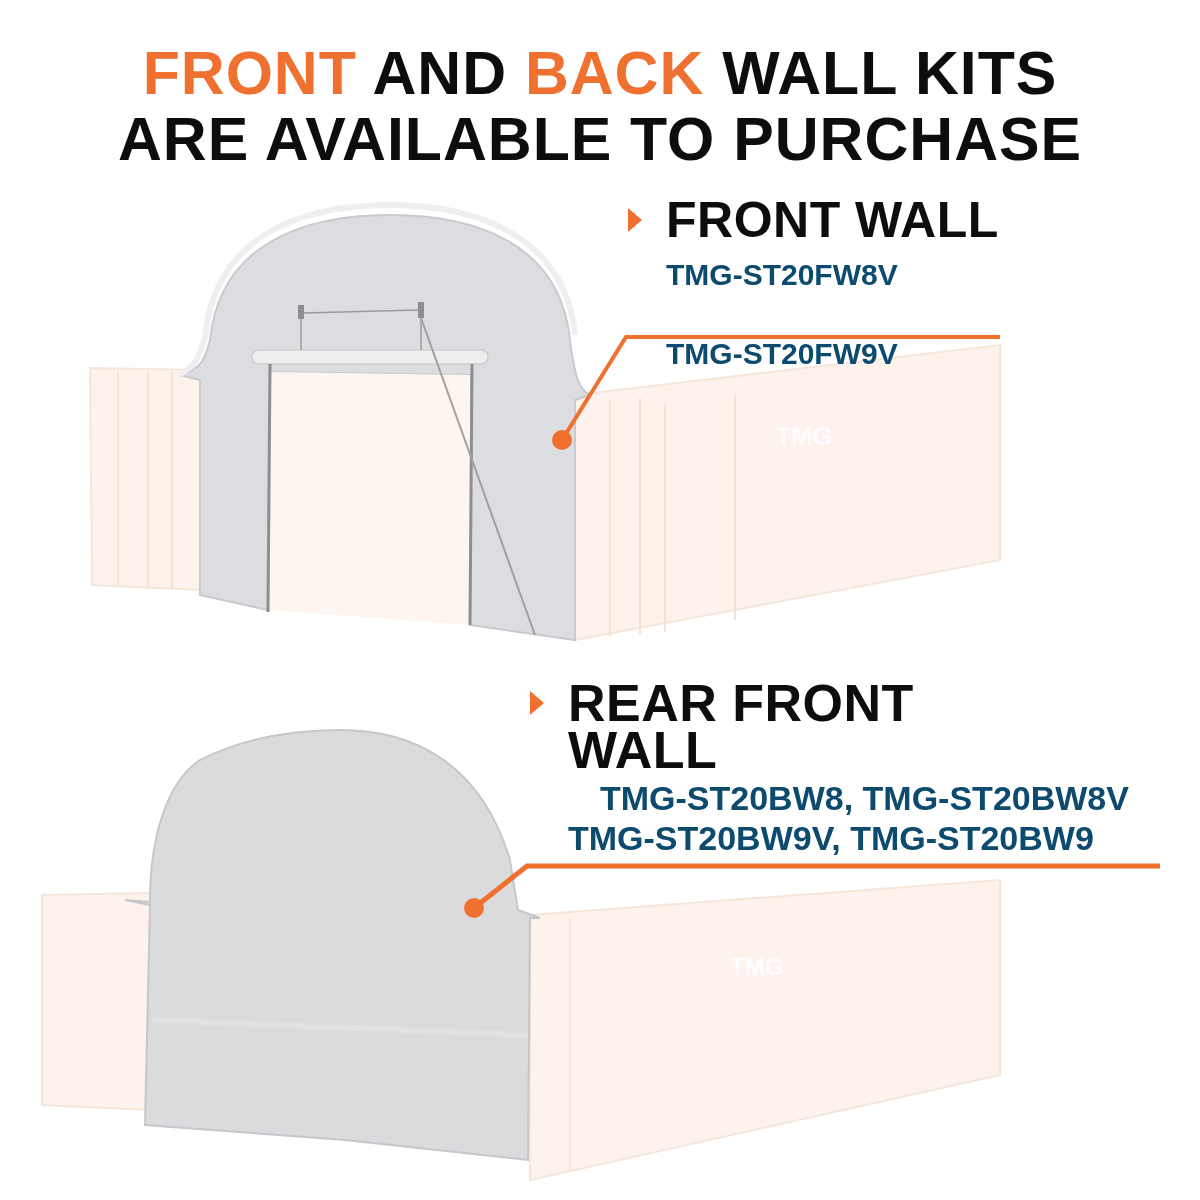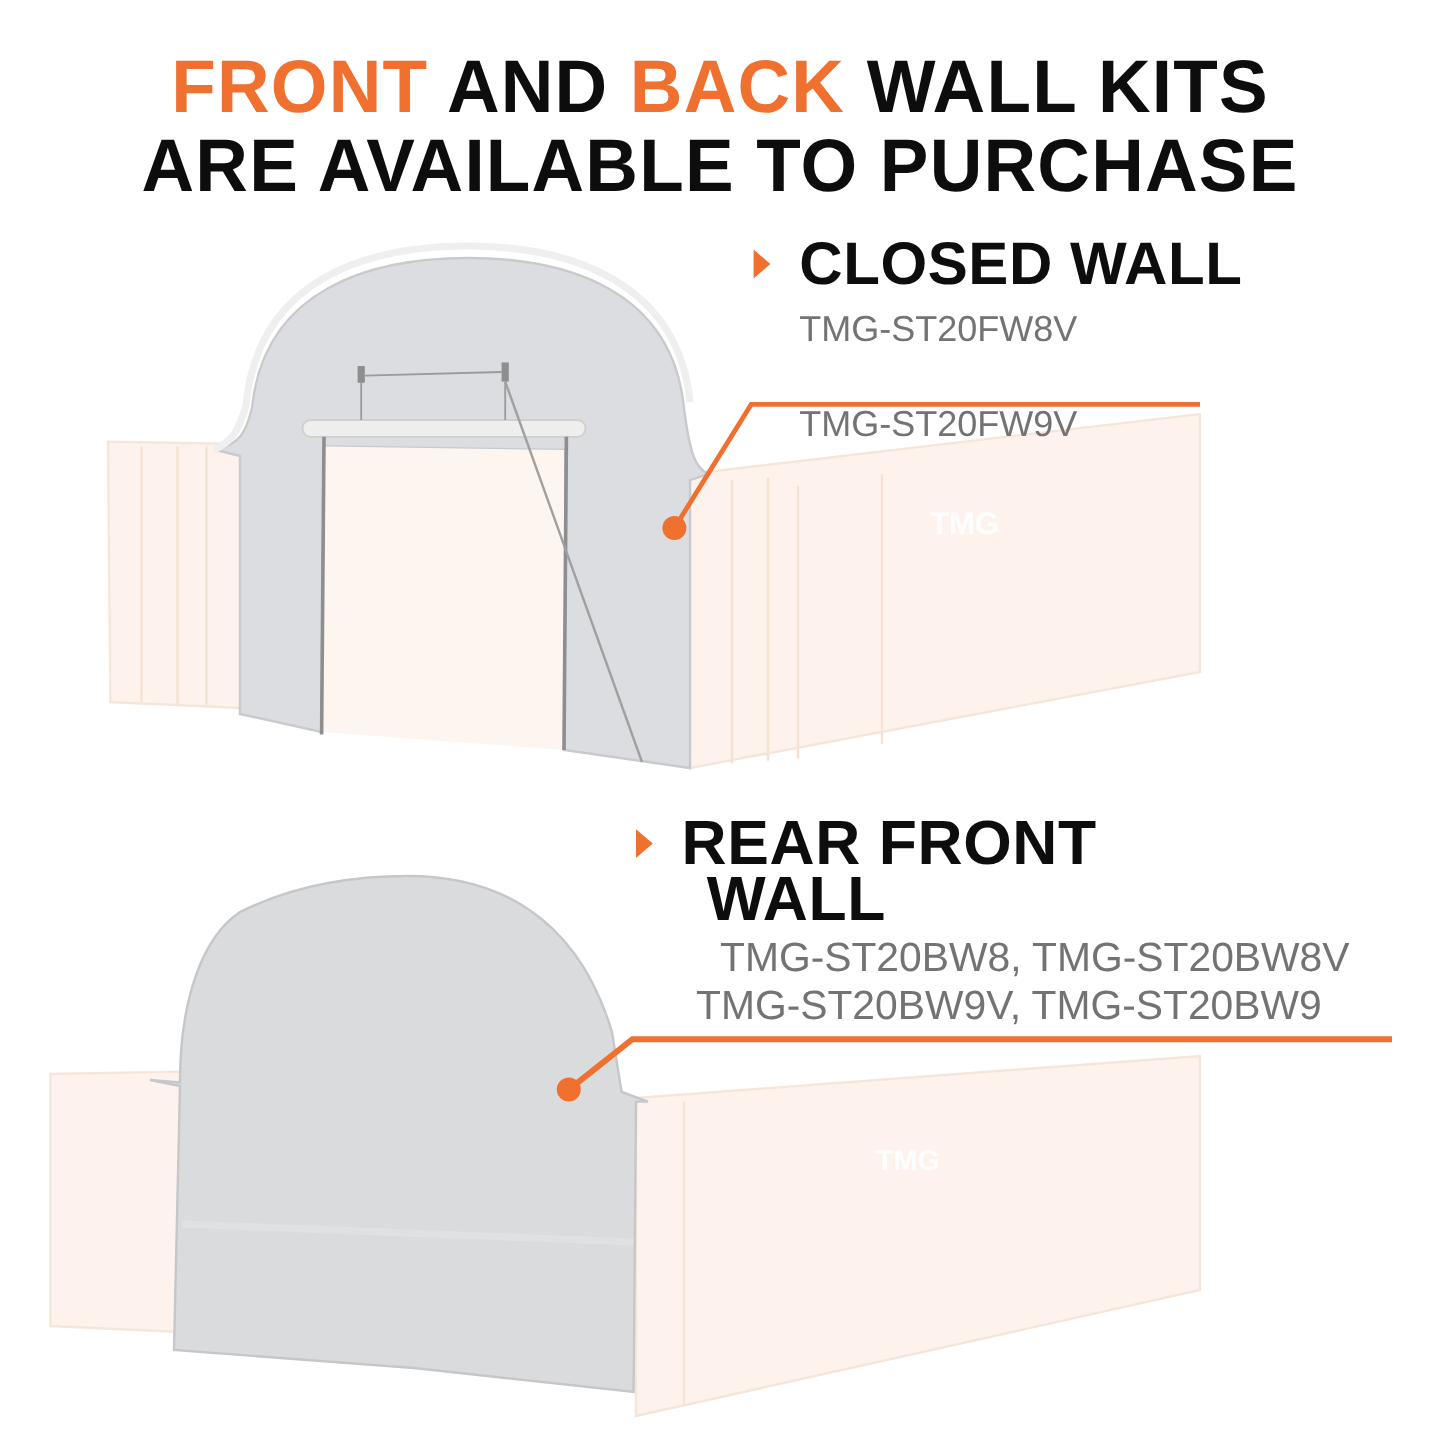--- a/index.html
+++ b/index.html
@@ -6,21 +6,21 @@
   body { width:1200px; height:1200px; position:relative; overflow:hidden;
          font-family:"Liberation Sans", "DejaVu Sans", sans-serif; }
   .headline { position:absolute; left:0; width:1200px; text-align:center;
               font-weight:900; font-size:62px; line-height:66px; letter-spacing:1px;
               color:#0d0d0d; transform:scaleX(0.98); }
   .headline .hl { color:#f07030; }
   #hl1 { top:40px; }
   #hl2 { top:106px; }
   .label-title { position:absolute; font-weight:900; color:#0d0d0d;
                  font-size:50px; line-height:52px; letter-spacing:0.5px; }
-  .label-sku { position:absolute; font-weight:400; color:#737373;
+  .label-sku { position:absolute; font-weight:700; color:#0c4a6e;
                font-size:30px; line-height:35px; }
   .tri { position:absolute; width:0; height:0; border-top:12px solid transparent;
          border-bottom:12px solid transparent; border-left:14px solid #f07030; }
   svg.art { position:absolute; left:0; top:0; }
 </style>
 </head>
 <body>
 
 <div class="headline" id="hl1">
   <span class="hl">FRONT</span><span style="white-space:pre"> AND </span><span class="hl">BACK</span><span style="white-space:pre"> WALL KITS</span>
@@ -80,21 +80,21 @@
 </svg>
 
 <svg class="art" width="1200" height="1200" viewBox="0 0 1200 1200">
   <polyline points="562,440 626,337 1000,337" fill="none" stroke="#f07030" stroke-width="4"></polyline>
   <circle cx="562" cy="440" r="10" fill="#f07030"></circle>
   <polyline points="474,908 527,866 1160,866" fill="none" stroke="#f07030" stroke-width="5"></polyline>
   <circle cx="474" cy="908" r="10" fill="#f07030"></circle>
 </svg>
 
 <div class="tri" style="left:628px; top:208px;"></div>
-<div class="label-title" style="left:666px; top:194px;">CLOSED WALL</div>
+<div class="label-title" style="left:666px; top:194px;">FRONT WALL</div>
 <div class="label-sku" style="left:666px; top:257px;">TMG-ST20FW8V</div>
 <div class="label-sku" style="left:666px; top:292px;margin-top:44px;">TMG-ST20FW9V</div>
 
 <div class="tri" style="left:530px; top:691px;"></div>
 <div class="label-title" style="left:568px; top:677px; font-size:52px;">REAR FRONT</div>
-<div class="label-title" style="left:568px; top:724px; font-size:52px;margin-left:21px;">WALL</div>
+<div class="label-title" style="left:568px; top:724px; font-size:52px;">WALL</div>
 <div class="label-sku" style="left:568px; top:778px; font-size:34px; line-height:40px;margin-left:32px;">TMG-ST20BW8, TMG-ST20BW8V</div>
-<div class="label-sku" style="left:568px; top:818px; font-size:34px; line-height:40px;margin-left:12px;">TMG-ST20BW9V, TMG-ST20BW9</div>
+<div class="label-sku" style="left:568px; top:818px; font-size:34px; line-height:40px;">TMG-ST20BW9V, TMG-ST20BW9</div>
 
 </body></html>

